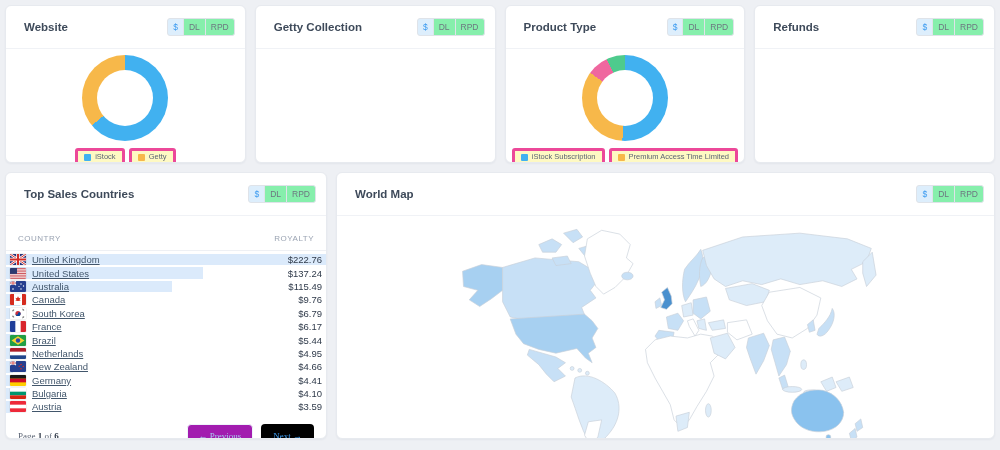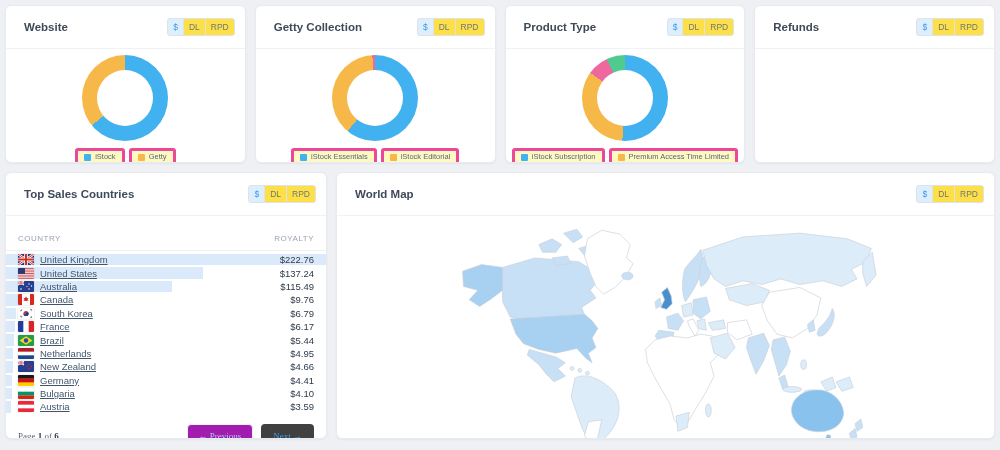--- a/index.html
+++ b/index.html
@@ -18,21 +18,21 @@
   }
   .chart-card { height:158px; display:flex; flex-direction:column; }
   .card-header {
     display:flex; justify-content:space-between; align-items:center;
     padding:7px 10px; border-bottom:1px solid #f0f2f6; flex:none;
   }
   .card-title { font-size:11.5px; color:#3e4a5a; font-weight:bold; margin:8px; }
   .btn-group { display:inline-flex; }
   .btn {
     font-family:inherit; font-size:8.5px; line-height:1;
-    padding:4px 5px; background:#fde047; border:1px solid #dfe3e9;
+    padding:4px 5px; background:#86efac; border:1px solid #dfe3e9;
     color:#6d7780; cursor:pointer; margin-left:-1px;
   }
   .btn:first-child { border-radius:3px 0 0 3px; margin-left:0; }
   .btn:last-child  { border-radius:0 3px 3px 0; }
   .btn.active { background:#ddeefc; color:#3a9af0; }
   .chart-body { display:flex; flex-direction:column; align-items:center; padding:6px 6px 4px; flex:1; }
   .donut { width:86px; height:86px; border-radius:50%; position:relative; flex:none; }
   .donut::after { content:""; position:absolute; inset:15px; background:#fff; border-radius:50%; }
   .legend { display:flex; flex-wrap:wrap; justify-content:center; gap:4px; margin-top:7px; max-width:232px; }
   .legend-item {
@@ -44,33 +44,33 @@
 
   .bottom-row { display:grid; grid-template-columns:322px 1fr; gap:9px; }
   .bottom-row .card { height:267px; }
   .table-card { display:flex; flex-direction:column; }
   .tbl-head {
     display:flex; justify-content:space-between;
     padding:18px 12px 7px; font-size:8px; letter-spacing:.5px;
     color:#9aa3b2; text-transform:uppercase; border-bottom:1px solid #eef0f4;
   }
   .tbl-body { padding-top:2px; }
-  .row { position:relative; display:flex; align-items:center; height:13.4px; padding:0 12px; font-size:9.5px; }
+  .row { position:relative; display:flex; align-items:center; height:13.4px; padding:0 4px; font-size:9.5px; }
   .row .bar { position:absolute; left:0; top:1px; bottom:1px; background:#dbeafb; z-index:0; }
   .flag { width:16px; height:11px; margin-right:6px; flex:none; position:relative; z-index:1; box-shadow:0 0 0 .5px rgba(0,0,0,.10); border-radius:1px; overflow:hidden; }
   .flag svg { display:block; }
   .country-link { position:relative; z-index:1; color:#42566b; text-decoration:underline; cursor:pointer; }
   .royalty { margin-left:auto; position:relative; z-index:1; color:#2f3a4a; }
   .tbl-footer { margin-top:auto; display:flex; justify-content:space-between; align-items:center; padding:10px 12px;font-family:Liberation Serif, serif; }
   .page-info { font-size:9px; color:#5a6474; }
   .page-info b { color:#38414f; }
   .pager { display:flex; gap:8px; }
   .pg { font-family:inherit; font-size:9px; border-radius:4px; padding:7px 11px; border:1px solid transparent; cursor:pointer; line-height:1; }
   .pg.prev { background:#a21caf; color:#a9cdf0; border-color:#eef4fa; }
-  .pg.next { background:#404040; color:#3f9ef2; }
+  .pg.next { background:#000000; color:#3f9ef2; }
 
   .map-card { display:flex; flex-direction:column; }
   .map-body { flex:1; overflow:hidden; }
   .map-body svg { width:100%; height:100%; display:block; }
   :root {
     --map-stroke:#c9d0d9;
     --m0:#ffffff; --m1:#ddecf9; --m2:#c7e0f6; --m3:#a7d0f1; --m4:#8ac2ee; --m5:#4a90ce;
   }
   .m0{fill:var(--m0);} .m1{fill:var(--m1);} .m2{fill:var(--m2);}
   .m3{fill:var(--m3);} .m4{fill:var(--m4);} .m5{fill:var(--m5);}
@@ -105,37 +105,20 @@
     </section>
     <section class="card chart-card">
       <header class="card-header">
         <h2 class="card-title">Getty Collection</h2>
         <div class="btn-group">
           <button class="btn active">$</button>
           <button class="btn">DL</button>
           <button class="btn">RPD</button>
         </div>
       </header>
-      <div class="chart-body">
-        <div class="donut" style="background: conic-gradient(rgb(65, 177, 240) 0deg, rgb(65, 177, 240) 219.6deg, rgb(247, 184, 74) 219.6deg, rgb(247, 184, 74) 356.4deg, rgb(239, 103, 159) 356.4deg, rgb(239, 103, 159) 360deg);"></div>
-        <div class="legend">
-          <span class="legend-item">
-            <span class="swatch" style="background: rgb(65, 177, 240);"></span>
-            <span>iStock Essentials</span>
-          </span>
-          <span class="legend-item">
-            <span class="swatch" style="background: rgb(247, 184, 74);"></span>
-            <span>iStock Editorial</span>
-          </span>
-          <span class="legend-item">
-            <span class="swatch" style="background: rgb(239, 103, 159);"></span>
-            <span>iStockphoto</span>
-          </span>
-        </div>
-      </div>
     </section>
     <section class="card chart-card">
       <header class="card-header">
         <h2 class="card-title">Product Type</h2>
         <div class="btn-group">
           <button class="btn active">$</button>
           <button class="btn">DL</button>
           <button class="btn">RPD</button>
         </div>
       </header>

